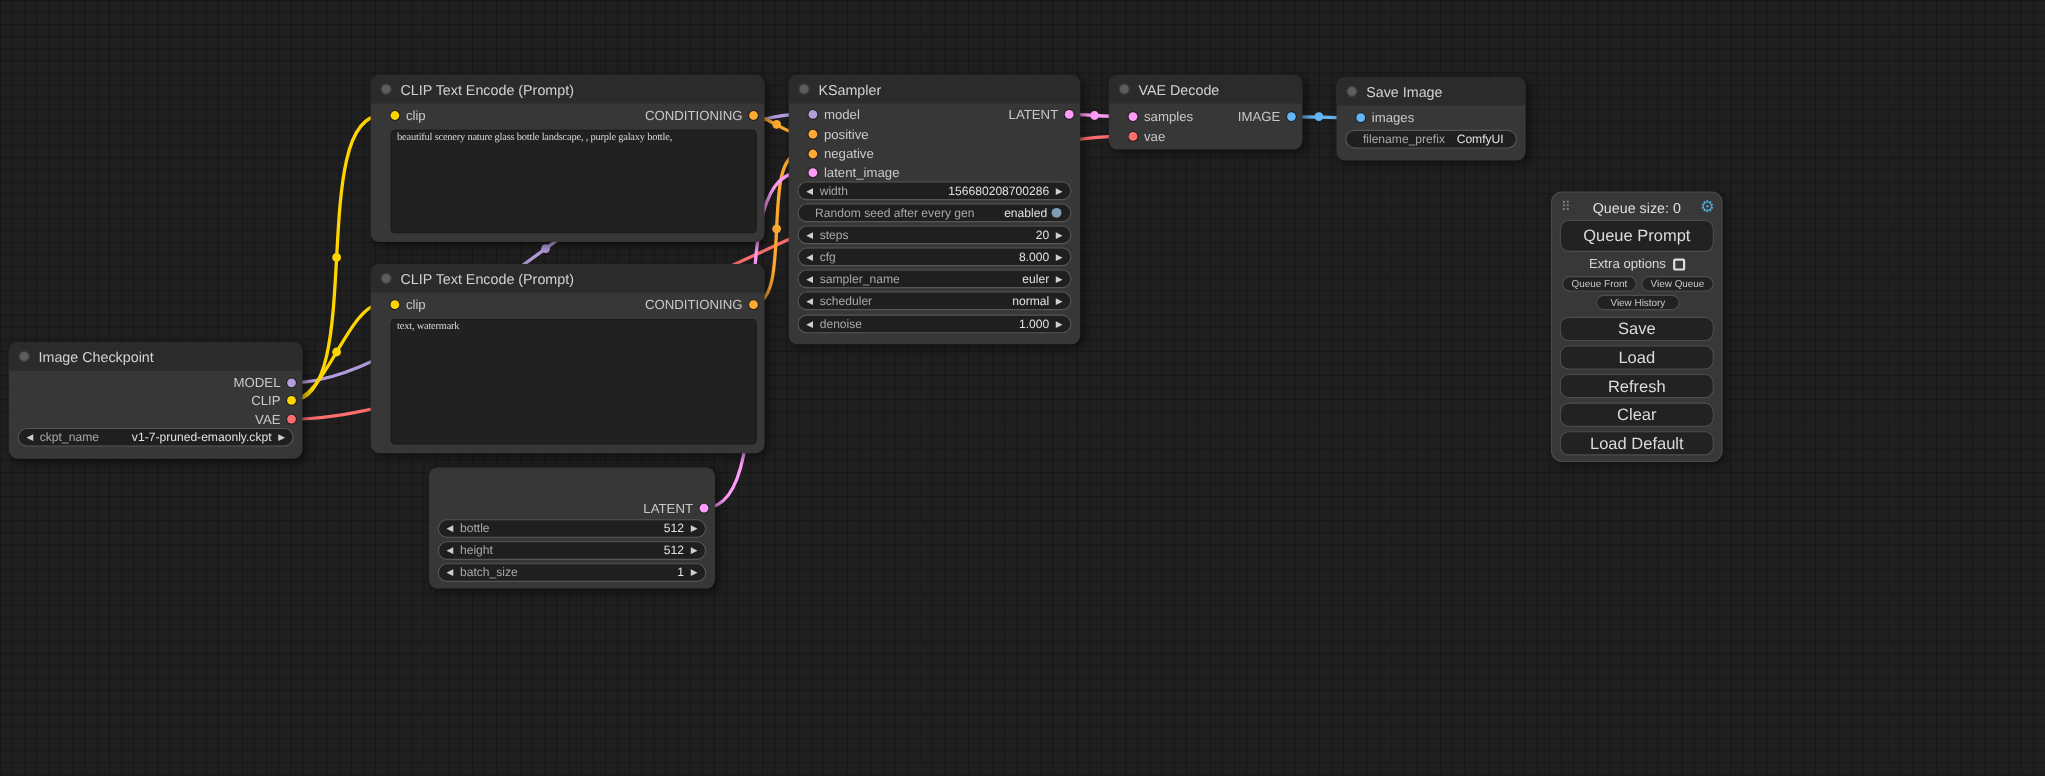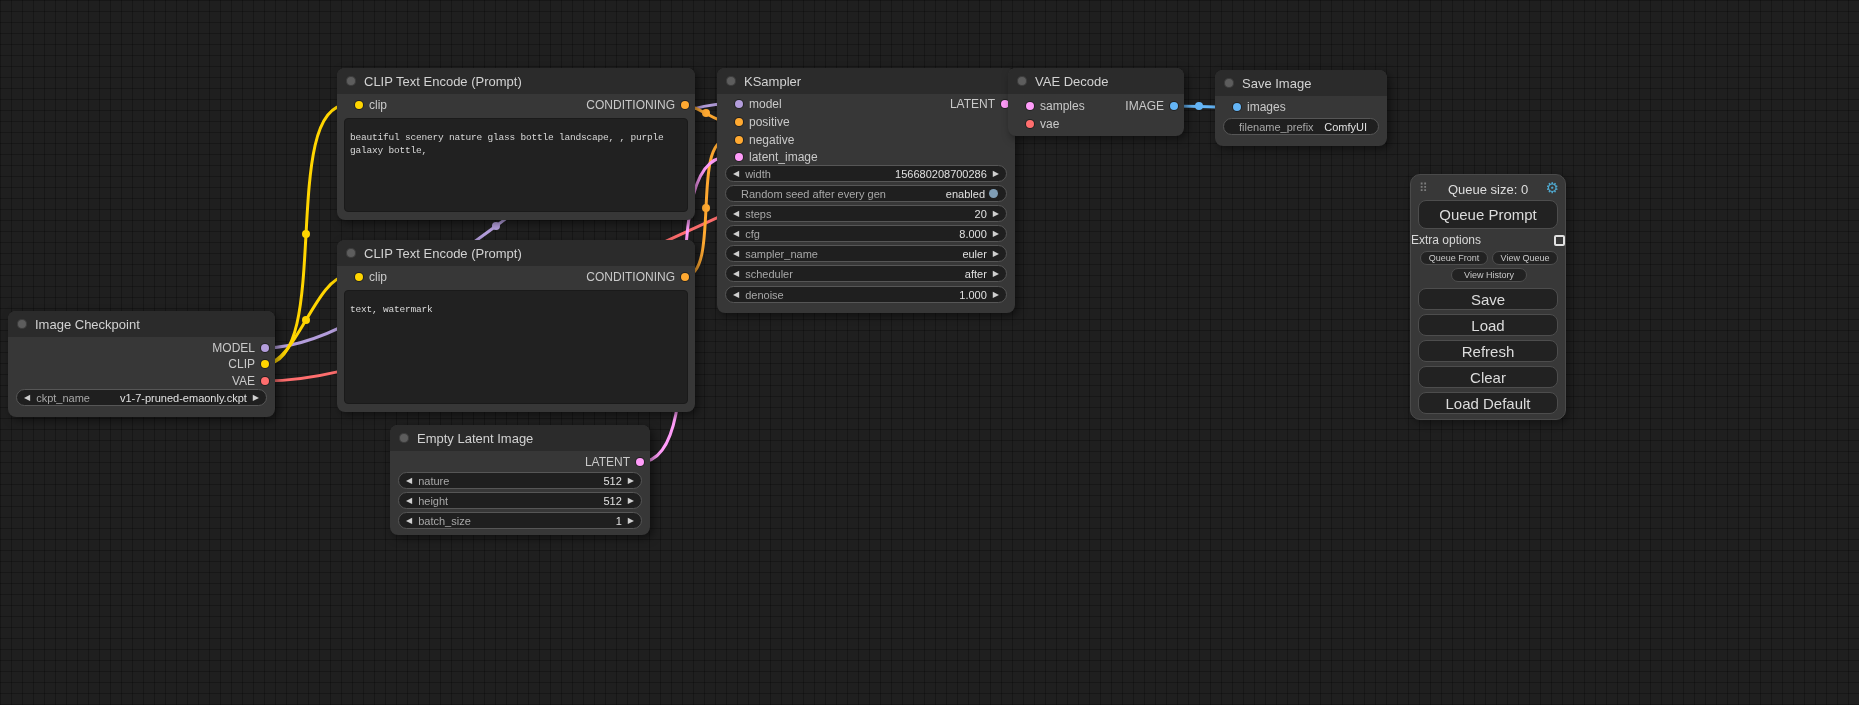--- a/index.html
+++ b/index.html
@@ -30,36 +30,36 @@
   .widget{position:absolute;left:8px;right:8px;height:17px;background:#1f1f1f;
     border:1px solid #565656;border-radius:9px;display:flex;align-items:center;
     padding:0 7px;font-size:11px;color:#a8a8a8;white-space:nowrap;overflow:hidden}
   .widget .arrow{font-size:8px;color:#cfcfcf;flex:none;line-height:15px}
   .widget .wlabel{margin-left:6px}
   .widget .wvalue{margin-left:auto;margin-right:6px;color:#e0e0e0}
   .widget.no-arrows .wlabel{margin-left:8px}
   .widget.no-arrows .wvalue{margin-right:4px}
   .toggle-dot{width:9px;height:9px;border-radius:50%;flex:none;margin-right:1px}
 
-  .prompt-text{position:absolute;left:7px;right:7px;background:#212121;border:1px solid #1a1a1a;
-    border-radius:4px;padding:12px 5px;font-family:Liberation Mono, monospace;
+  .prompt-text{position:absolute;left:18px;right:7px;background:#212121;border:1px solid #1a1a1a;
+    border-radius:4px;padding:0 5px;font-family:Liberation Serif, serif;
     font-size:9.5px;line-height:13px;letter-spacing:-0.2px;color:#d8d8d8;
     white-space:pre-wrap;word-break:break-word;overflow:hidden}
 
   #queue-panel{position:absolute;left:1410px;top:174px;width:156px;height:246px;z-index:3;
     background:#383838;border:1px solid #4a4a4a;border-radius:10px;color:#ddd;
     box-shadow:3px 3px 9px rgba(0,0,0,.4)}
   .drag-handle{position:absolute;top:6px;left:8px;font-size:12px;color:#7d7d7d;cursor:grab}
   .queue-size{position:absolute;top:7px;left:0;right:0;text-align:center;font-size:13px;color:#dedede}
   .gear{position:absolute;top:4px;right:6px;font-size:15px;cursor:pointer}
   .btn{position:absolute;left:7px;right:7px;background:#222;border:1px solid #4d4d4d;
     border-radius:8px;color:#dcdcdc;font-family:inherit;cursor:pointer;text-align:center;padding:0}
   .btn.big{font-size:15px}
   .btn.small{left:auto;right:auto;height:14px;font-size:9px;line-height:11px;border-radius:7px;color:#c9c9c9}
-  .extra-row{position:absolute;top:58px;left:0;right:0;display:flex;justify-content:space-between;
+  .extra-row{position:absolute;top:58px;left:0;right:0;display:flex;justify-content:center;
     align-items:center;gap:6px;font-size:12px;color:#d8d8d8}
   .checkbox{width:11px;height:11px;border:2px solid #e0e0e0;border-radius:2px;background:transparent}
 </style>
 </head>
 <body>
 
 <div id="canvas">
 
   <svg id="wires" width="1859" height="705">
     <path class="wire" d="M265,348 C395,348 597,104 727,104" style="stroke: rgb(179, 157, 219);"></path>
@@ -133,49 +133,45 @@
       <span class="lbl">clip</span>
     </div>
     <div class="slot out" style="top:29px">
       <span class="lbl">CONDITIONING</span>
       <span class="socket" style="background: rgb(255, 169, 49);"></span>
     </div>
     <div class="prompt-text" style="top:50px;height:114px">text, watermark</div>
   </div>
 
   <div class="node" style="left:390px;top:425px;width:260px;height:110px">
-    <div class="node-title">
-      <span class="collapse-dot"></span>
-      <span>Empty Latent Image</span>
-    </div>
     <div class="slot out" style="top:29px">
       <span class="lbl">LATENT</span>
       <span class="socket" style="background: rgb(255, 156, 249);"></span>
     </div>
     <div class="widget" style="top:47px">
       <span class="arrow">◀</span>
-      <span class="wlabel">nature</span>
+      <span class="wlabel">bottle</span>
       <span class="wvalue">512</span>
       <span class="arrow">▶</span>
     </div>
     <div class="widget" style="top:67px">
       <span class="arrow">◀</span>
       <span class="wlabel">height</span>
       <span class="wvalue">512</span>
       <span class="arrow">▶</span>
     </div>
     <div class="widget" style="top:87px">
       <span class="arrow">◀</span>
       <span class="wlabel">batch_size</span>
       <span class="wvalue">1</span>
       <span class="arrow">▶</span>
     </div>
   </div>
 
-  <div class="node" style="left:717px;top:68px;width:298px;height:245px">
+  <div class="node" style="left:717px;top:68px;width:265px;height:245px">
     <div class="node-title">
       <span class="collapse-dot"></span>
       <span>KSampler</span>
     </div>
     <div class="slot in" style="top:28px">
       <span class="socket" style="background: rgb(179, 157, 219);"></span>
       <span class="lbl">model</span>
     </div>
     <div class="slot out" style="top:28px">
       <span class="lbl">LATENT</span>
@@ -218,21 +214,21 @@
     </div>
     <div class="widget" style="top:177px">
       <span class="arrow">◀</span>
       <span class="wlabel">sampler_name</span>
       <span class="wvalue">euler</span>
       <span class="arrow">▶</span>
     </div>
     <div class="widget" style="top:197px">
       <span class="arrow">◀</span>
       <span class="wlabel">scheduler</span>
-      <span class="wvalue">after</span>
+      <span class="wvalue">normal</span>
       <span class="arrow">▶</span>
     </div>
     <div class="widget" style="top:218px">
       <span class="arrow">◀</span>
       <span class="wlabel">denoise</span>
       <span class="wvalue">1.000</span>
       <span class="arrow">▶</span>
     </div>
   </div>
 

